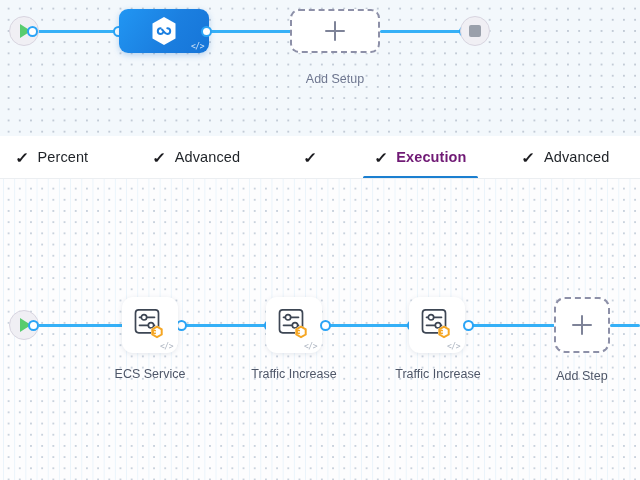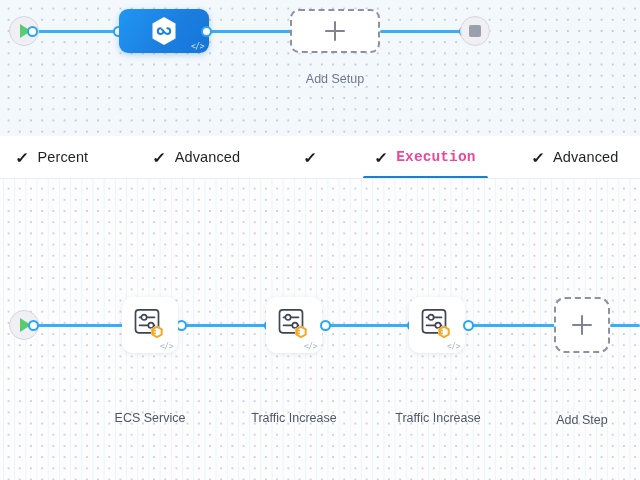--- a/index.html
+++ b/index.html
@@ -53,21 +53,21 @@
     flex: 0 0 auto;
   }
   .tab .tick {
     font-size: 15px; line-height: 1;
     color: #1c1c20; font-weight: 700;
     transform: scaleX(1.15);
   }
   .tab .tab-label {
     font-size: 14.5px; color: #1f2328; letter-spacing: .1px;
   }
-  .tab.active .tab-label { font-weight: 700; color: #ec4899; font-family: Liberation Mono, monospace; }
+  .tab.active .tab-label { font-weight: 700; color: #701a75; }
   .tab.active::after {
     content: ""; position: absolute;
     left: 4px; right: 4px; bottom: 0; height: 3px;
     background: #1b7fd0; border-radius: 2px;
   }
 
   
   .endcap {
     position: absolute;
     width: 30px; height: 30px; border-radius: 50%;
@@ -162,21 +162,21 @@
     position: absolute;
     width: 56px; height: 56px;
     border-radius: 11px;
     border: 2px dashed #8d90a8;
     background: #ffffff;
     display: flex; align-items: center; justify-content: center;
   }
   .step-label {
     position: absolute;
     width: 140px; text-align: center;
-    font-size: 12.5px; color: #4e5668; line-height: 21px; margin-top: 44px;
+    font-size: 12.5px; color: #4e5668; line-height: 21px;
   }
   .step-label.one-line { line-height: 21px; }
 </style>
 </head>
 <body>
 
 <div id="app">
 
   <div class="stage-canvas">
 

